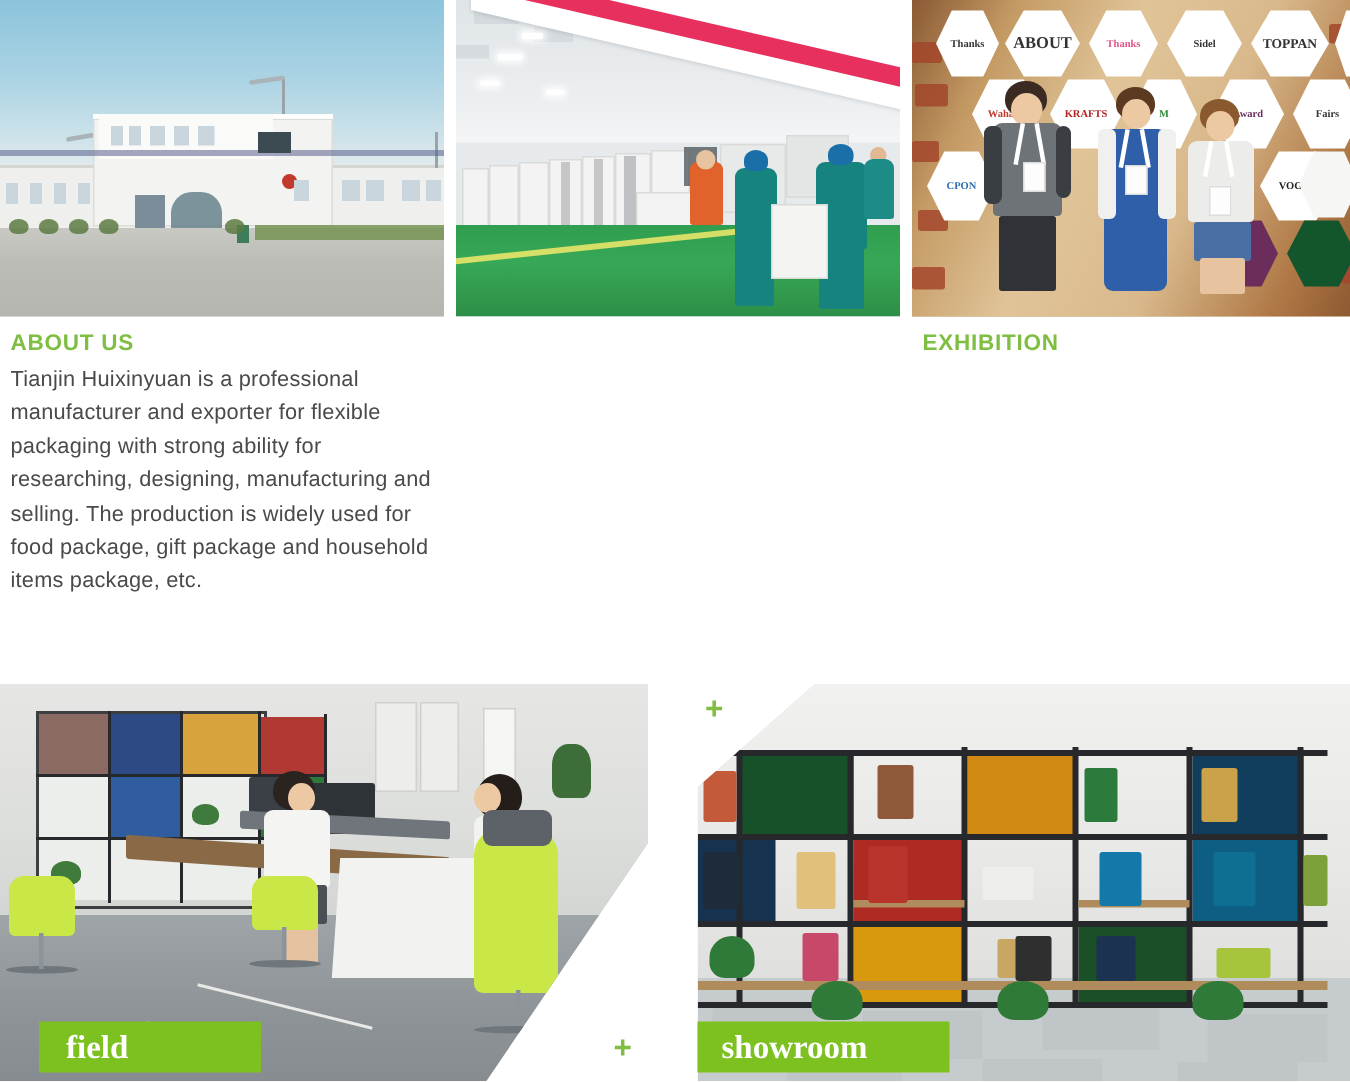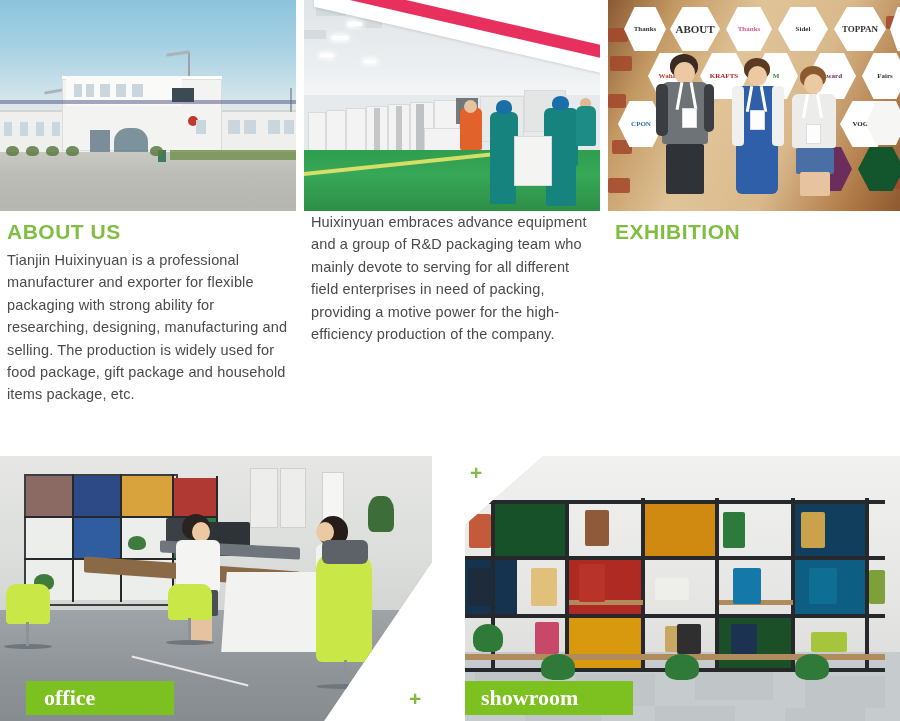--- a/index.html
+++ b/index.html
@@ -36,21 +36,21 @@
   }
   .photo {
     position: relative;
     width: 296px;
     height: 211px;
     overflow: hidden;
     background: #cfd6da;
   }
   .col-heading {
     font-family: "Liberation Sans", sans-serif;
-    font-size: 21px;
+    font-size: 15px;
     font-weight: bold;
     letter-spacing: 0.5px;
     color: #7fbe42;
     margin: 9px 0 5px 7px;
   }
   .col-body {
     font-family: "Liberation Sans", sans-serif;
     font-size: 14.5px;
     line-height: 22.4px;
     color: #4a4a4a;
@@ -282,21 +282,20 @@
         <div class="w-worker" style="left:186px;top:112px;width:28px;height:56px;"></div>
         <div class="w-head" style="left:192px;top:100px;width:16px;height:14px;border-radius:50% 50% 35% 35%;"></div>
         <div class="w-worker" style="left:186px;top:164px;width:26px;height:40px;background:#17837f;border-radius:2px;"></div>
         <div class="w-worker" style="left:240px;top:108px;width:34px;height:58px;"></div>
         <div class="w-head" style="left:248px;top:96px;width:17px;height:14px;border-radius:50% 50% 35% 35%;"></div>
         <div class="w-worker" style="left:242px;top:162px;width:30px;height:44px;background:#17837f;border-radius:2px;"></div>
         <div class="w-machine" style="left:210px;top:136px;width:36px;height:48px;background:#f4f5f3;"></div>
         <div class="w-skin" style="left:276px;top:98px;width:11px;height:11px;background:#e0b894;"></div>
         <div class="w-worker" style="left:272px;top:106px;width:20px;height:40px;background:#1d8b86;"></div>
       </div>
-      <div class="col-body">Huixinyuan embraces advance equipment and a group of R&amp;D packaging team who mainly devote to serving for all different field enterprises in need of packing, providing a motive power for the high-efficiency production of the company.</div>
     </div>
 
     <div class="col">
       <div class="photo exhibition">
         <div class="e-wall"></div>
         <div class="e-brickL" style="left:0px;top:28px;width:20px;height:14px;"></div>
         <div class="e-brickL" style="left:2px;top:56px;width:22px;height:15px;"></div>
         <div class="e-brickL" style="left:0px;top:94px;width:18px;height:14px;"></div>
         <div class="e-brickL" style="left:4px;top:140px;width:20px;height:14px;"></div>
         <div class="e-brickL" style="left:0px;top:178px;width:22px;height:15px;"></div>
@@ -507,21 +506,21 @@
       <div class="s-item" style="left:212px;top:168px;width:24px;height:30px;background:#2f2f2f;"></div>
       <div class="s-item" style="left:266px;top:168px;width:26px;height:30px;background:#1b3350;"></div>
       <div class="s-item" style="left:346px;top:176px;width:36px;height:20px;background:#a6c43c;"></div>
       <div class="s-plant" style="left:8px;top:168px;width:30px;height:28px;"></div>
       <div class="s-plant" style="left:76px;top:198px;width:34px;height:26px;"></div>
       <div class="s-plant" style="left:200px;top:198px;width:34px;height:26px;"></div>
       <div class="s-plant" style="left:330px;top:198px;width:34px;height:26px;"></div>
     </div>
 
     <div class="badge-label" style="left:26px;top:243px;width:130px;height:34px;font-size:22px;padding-left:18px;">
-      <span>office</span>
+      <span>field</span>
     </div>
     <div class="badge-label" style="left:465px;top:243px;width:152px;height:34px;font-size:22px;padding-left:16px;">
       <span>showroom</span>
     </div>
 
     <div class="plus" style="left:470px;top:24px;">+</div>
     <div class="plus" style="left:409px;top:250px;">+</div>
   </div>
 
 </div>

